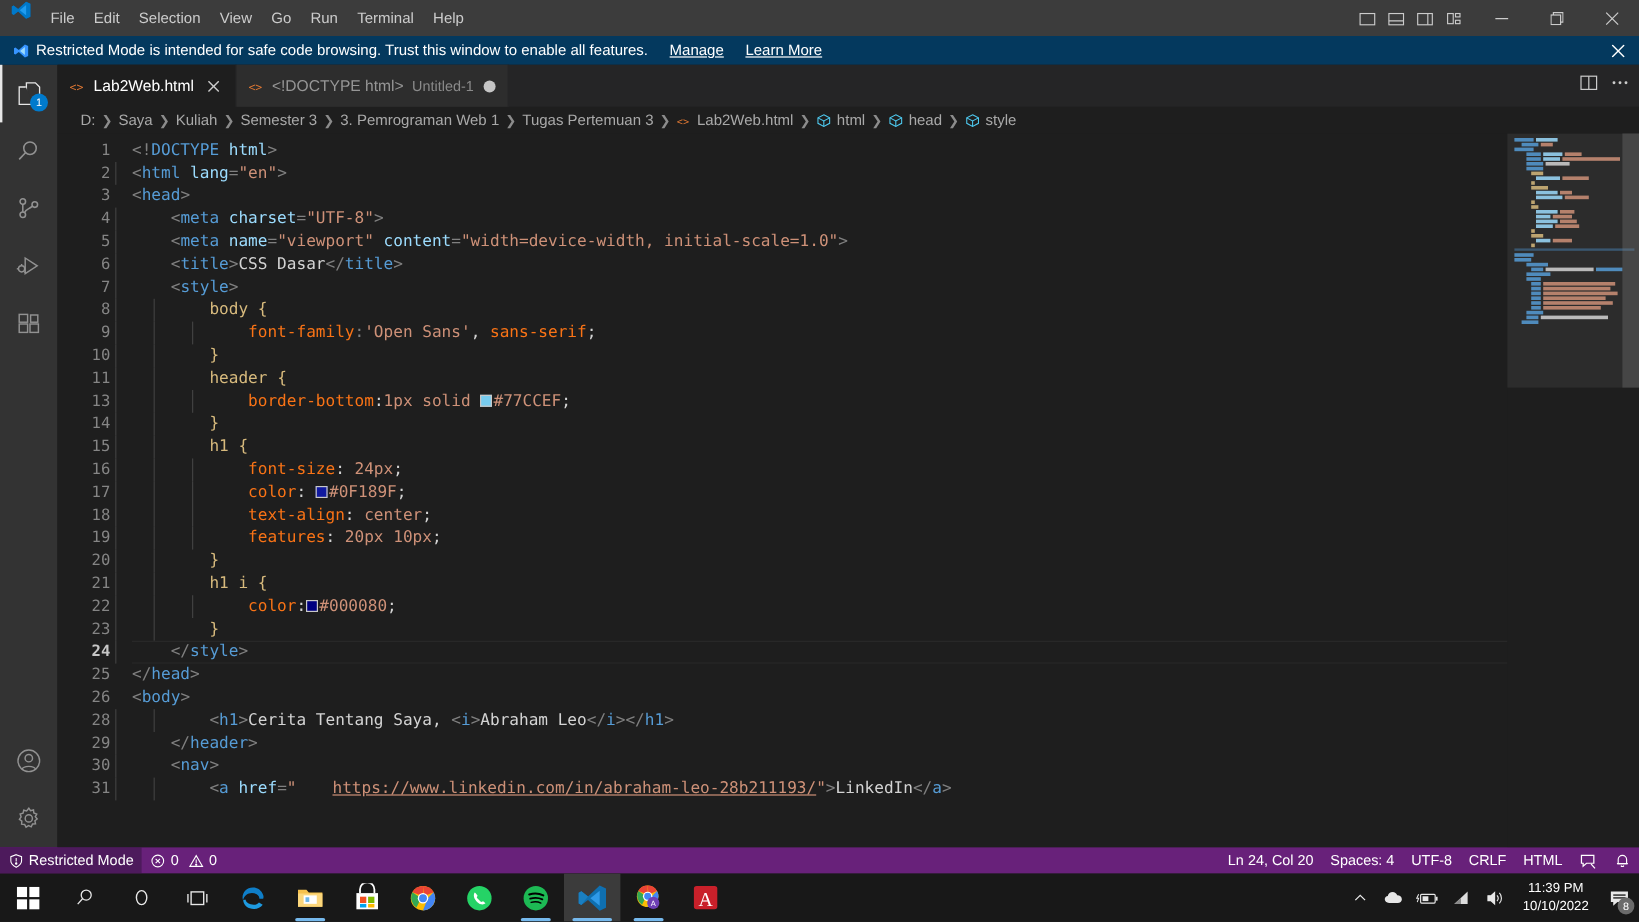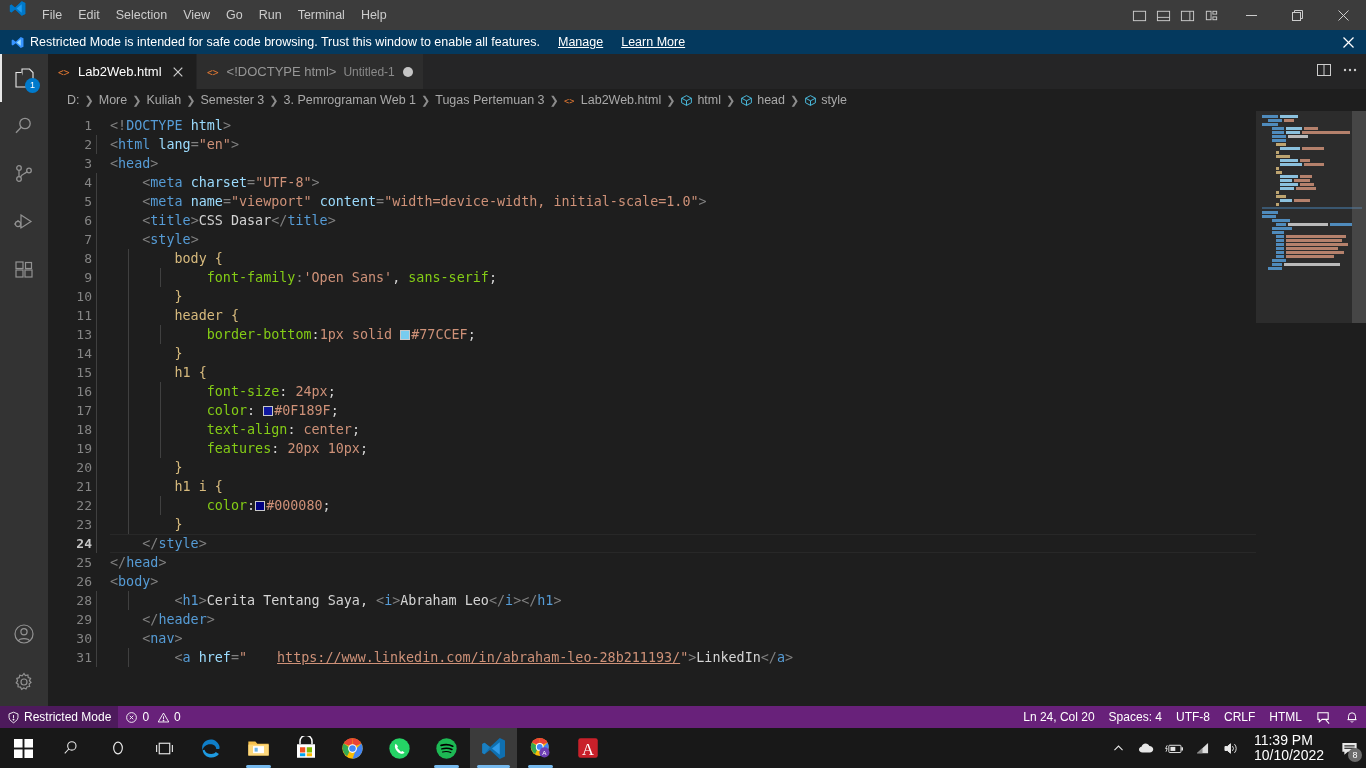--- a/index.html
+++ b/index.html
@@ -128,21 +128,21 @@
   }
   .ln.current .lnum { color: #c6c6c6; font-weight: bold; }
   .lcontent { padding-left: 14px; position: relative; }
 
   
   .t-tag     { color: #569cd6; }
   .t-attr    { color: #9cdcfe; }
   .t-str     { color: #ce9178; }
   .t-text    { color: #d4d4d4; }
   .t-sel     { color: #d7ba7d; }
-  .t-prop    { color: #84cc16; }
+  .t-prop    { color: #f97316; }
   .t-val     { color: #ce9178; }
   .t-brace   { color: #d7ba7d; }
   .t-punc    { color: #808080; }
   .t-link    { color: #ce9178; text-decoration: underline; margin-left: 30px; }
   .swatch {
     display: inline-block; width: 10px; height: 10px; border: 1px solid #c8c8c8;
     vertical-align: -1px; margin-right: 1px;
   }
   .iguide {
     position: absolute; top: 0; bottom: 0; width: 1px; background: #404040;
@@ -193,22 +193,22 @@
   }
   .tb-icon.active { background: #3b3b3b; }
   .tb-icon.running::after {
     content: ''; position: absolute; bottom: 0; left: 11px; right: 11px; height: 3px;
     background: #76b9ed; border-radius: 2px;
   }
   .tb-icon.active.running::after { left: 7px; right: 7px; }
   .tray { margin-left: auto; display: flex; align-items: center; height: 40px; padding-right: 2px; gap: 2px; }
   .tray-ico { width: 26px; height: 40px; display: flex; align-items: center; justify-content: center; }
   .clock {
-    display: flex; flex-direction: column; align-items: flex-start; justify-content: center;
-    font-size: 14px; line-height: 15px; padding: 0 8px; height: 40px; color: #ffffff;
+    display: flex; flex-direction: column; align-items: center; justify-content: center;
+    font-size: 11px; line-height: 15px; padding: 0 8px; height: 40px; color: #ffffff;
   }
   .notif { width: 30px; height: 40px; display: flex; align-items: center; justify-content: center; position: relative; }
   .notif-badge {
     position: absolute; right: 2px; bottom: 6px; background: #6b6b6b; color: #fff;
     border-radius: 50%; width: 14px; height: 14px; font-size: 9px; display: flex;
     align-items: center; justify-content: center;
   }
 </style>
 </head>
 <body>
@@ -397,21 +397,21 @@
                 <circle cx="8" cy="8" r="1.2" fill="#cccccc"></circle>
                 <circle cx="13" cy="8" r="1.2" fill="#cccccc"></circle>
               </svg>
           </span>
         </div>
       </div>
 
       <div class="breadcrumbs">
         <span class="crumb">D:</span>
         <span class="sep">❯</span>
-        <span class="crumb">More</span>
+        <span class="crumb">Saya</span>
         <span class="sep">❯</span>
         <span class="crumb">Kuliah</span>
         <span class="sep">❯</span>
         <span class="crumb">Semester 3</span>
         <span class="sep">❯</span>
         <span class="crumb">3. Pemrograman Web 1</span>
         <span class="sep">❯</span>
         <span class="crumb">Tugas Pertemuan 3</span>
         <span class="sep">❯</span>
         <span class="crumb">

